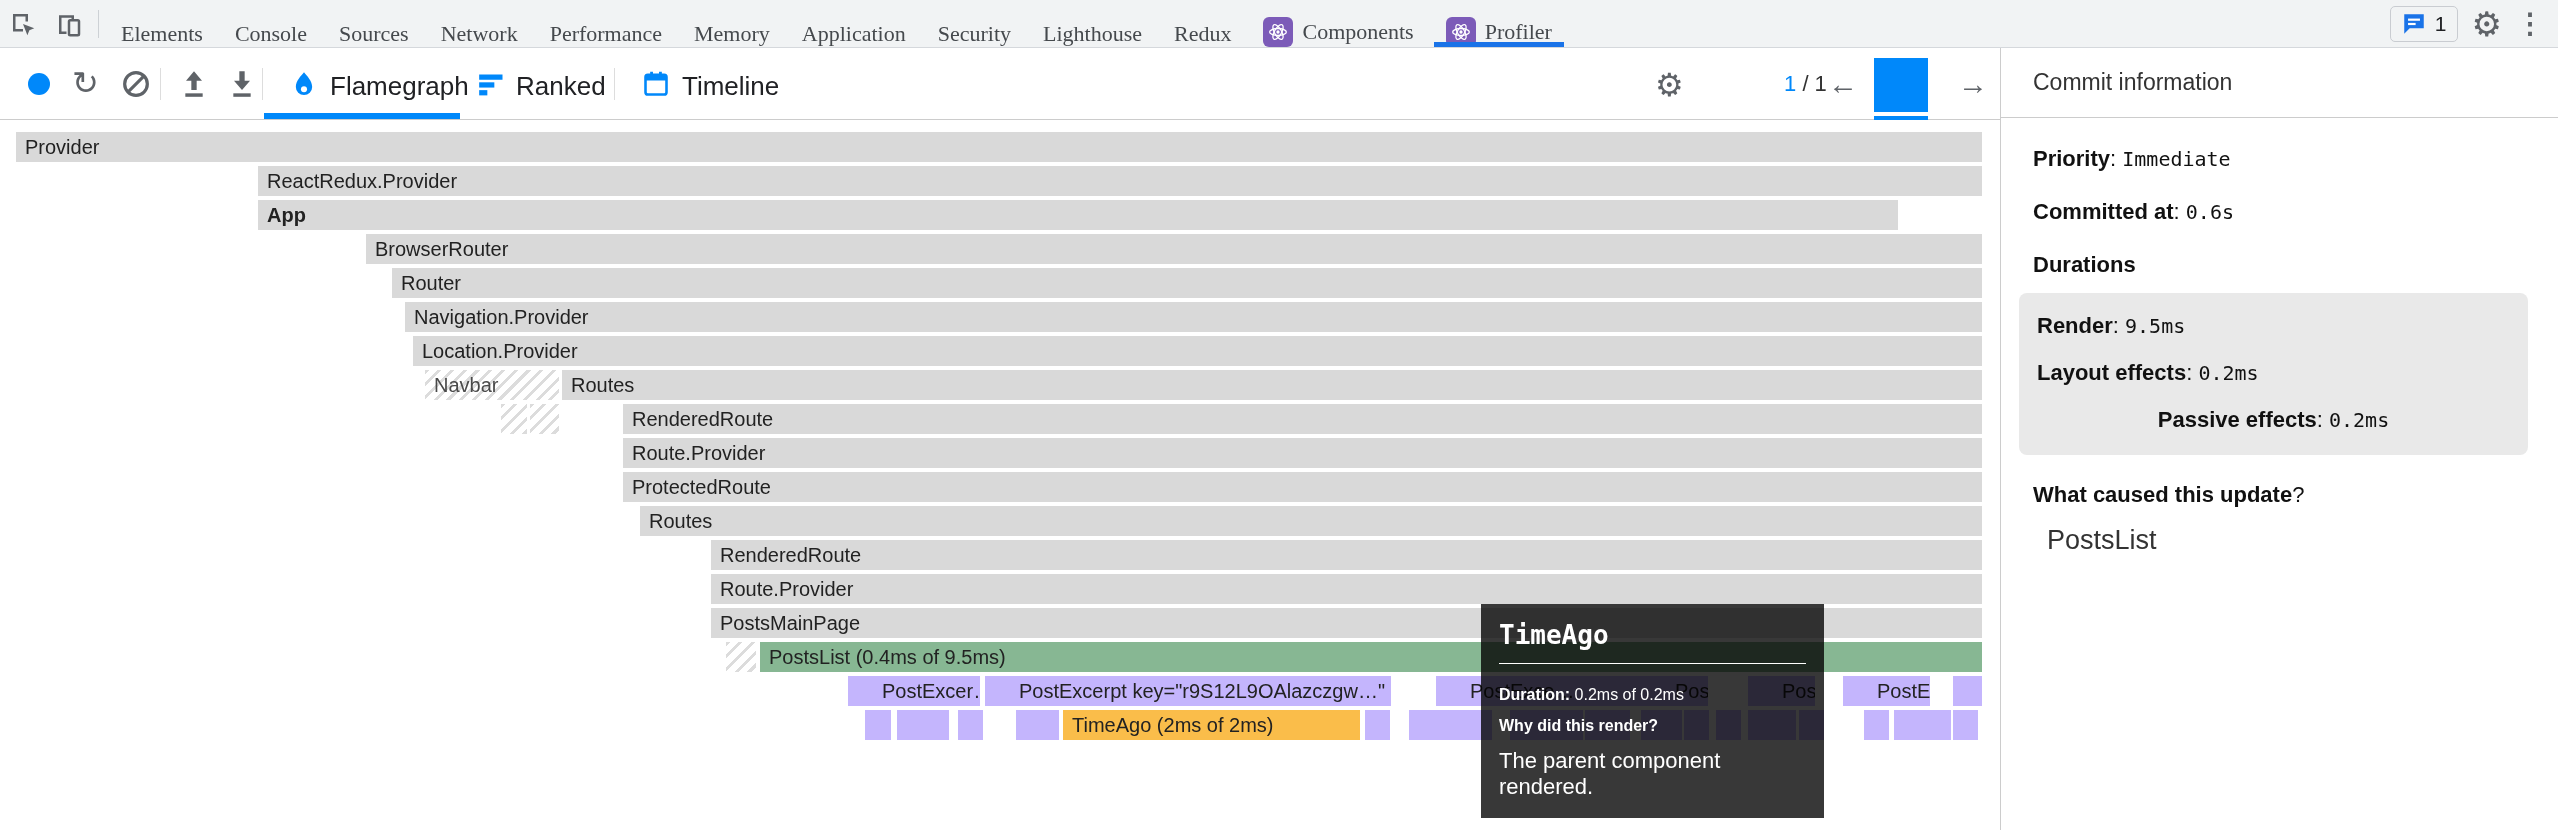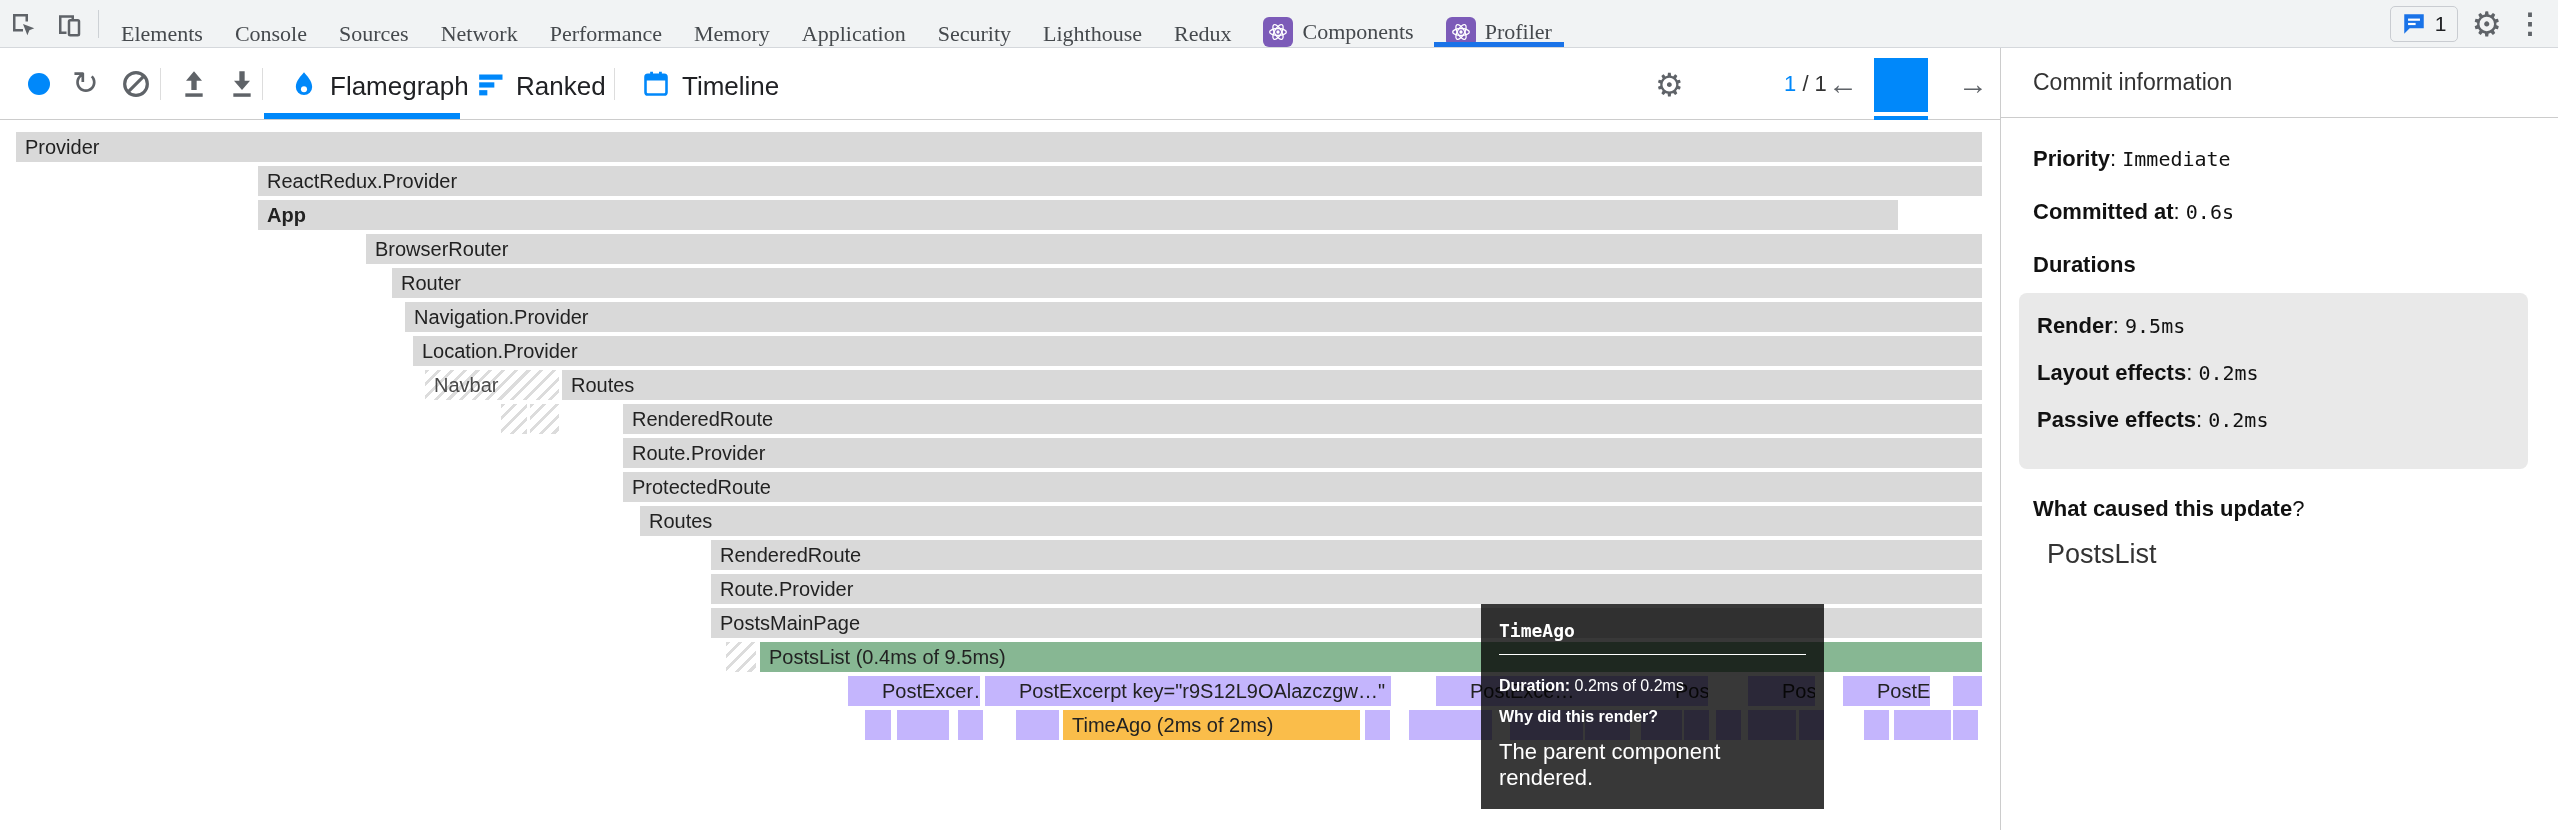--- a/index.html
+++ b/index.html
@@ -40,38 +40,38 @@
             white-space:nowrap;overflow:hidden;}
   .bar.g{background:#d9d9d9;}
   .bar.h{background:repeating-linear-gradient(135deg,#dcdcdc 0 3px,#ffffff 3px 9px);}
   .bar.h span{color:#4a4a4a;}
   .bar.green{background:#87b793;}
   .bar.teal{background:#c4b5fd;padding-left:25px;}
   .bar.orange{background:#fabd4a;}
   
   .tooltip{position:absolute;left:1481px;top:604px;width:343px;box-sizing:border-box;
            background:rgba(0,0,0,0.78);color:#fff;padding:16px 18px 18px;z-index:9;}
-  .tooltip .tt-title{font-family:"DejaVu Sans Mono",monospace;font-weight:bold;font-size:18px;}
+  .tooltip .tt-title{font-family:"DejaVu Sans Mono",monospace;font-weight:bold;font-size:26px;}
   .tooltip hr{border:none;border-top:1px solid #fff;margin:13px 0 15px;}
   .tooltip .ln{font-size:16px;line-height:31px;}
   .tooltip .ln b{font-weight:bold;}
   .tooltip .reason{margin-top:7px;font-size:22px;}
   
   .divider-v{position:absolute;left:2000px;top:48px;width:1px;height:782px;background:#ccc;}
   .panel{position:absolute;left:2001px;top:48px;width:557px;height:782px;background:#fff;}
   .panel .phead{height:70px;border-bottom:1px solid #ccc;display:flex;align-items:center;
                 padding-left:32px;font-size:23px;color:#333;box-sizing:border-box;}
   .panel .pcontent{padding:28px 30px 0 32px;}
   .kv{font-size:22px;color:#111;margin-bottom:27px;}
   .kv b{font-weight:bold;}
   .kv .val{font-family:"DejaVu Sans Mono",monospace;font-size:20px;color:#111;}
   .sechead{font-size:22px;font-weight:bold;color:#111;margin-bottom:15px;}
   .durbox{background:#e9e9e9;border-radius:8px;padding:20px 18px;margin:0 0 27px -14px;}
   .durbox .kv{margin-bottom:21px;}
-  .durbox .kv:last-child{margin-bottom:16px;}
+  .durbox .kv:last-child{margin-bottom:2px;text-align:center;}
   .causehead{font-size:22px;font-weight:bold;color:#111;margin-bottom:17px;}
   .causehead .q{font-weight:normal;}
   .causeitem{font-size:27px;color:#333;padding-left:14px;}
   svg{display:block;}
 </style>
 </head>
 <body>
 
 <div class="topbar">
   <span class="iconbtn">

